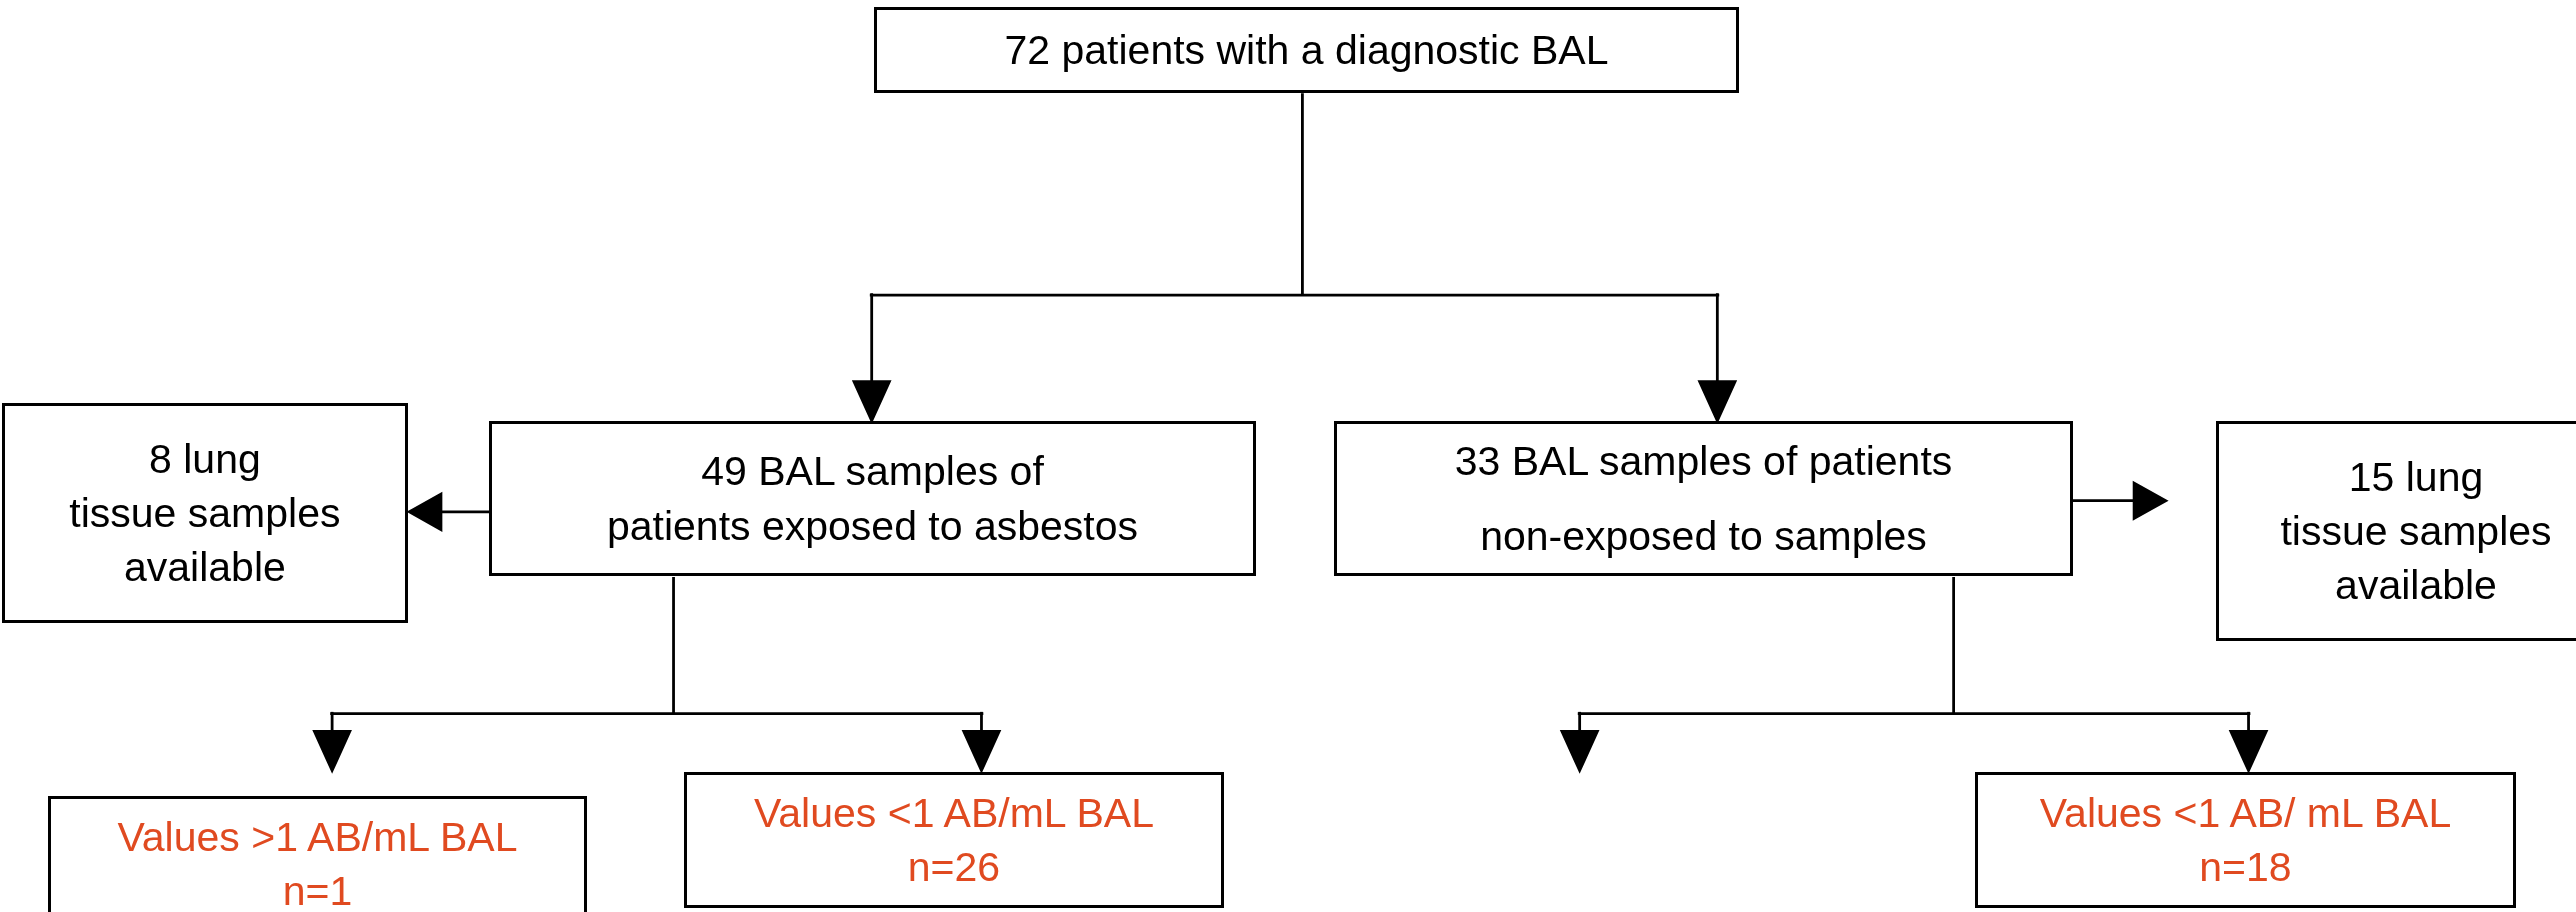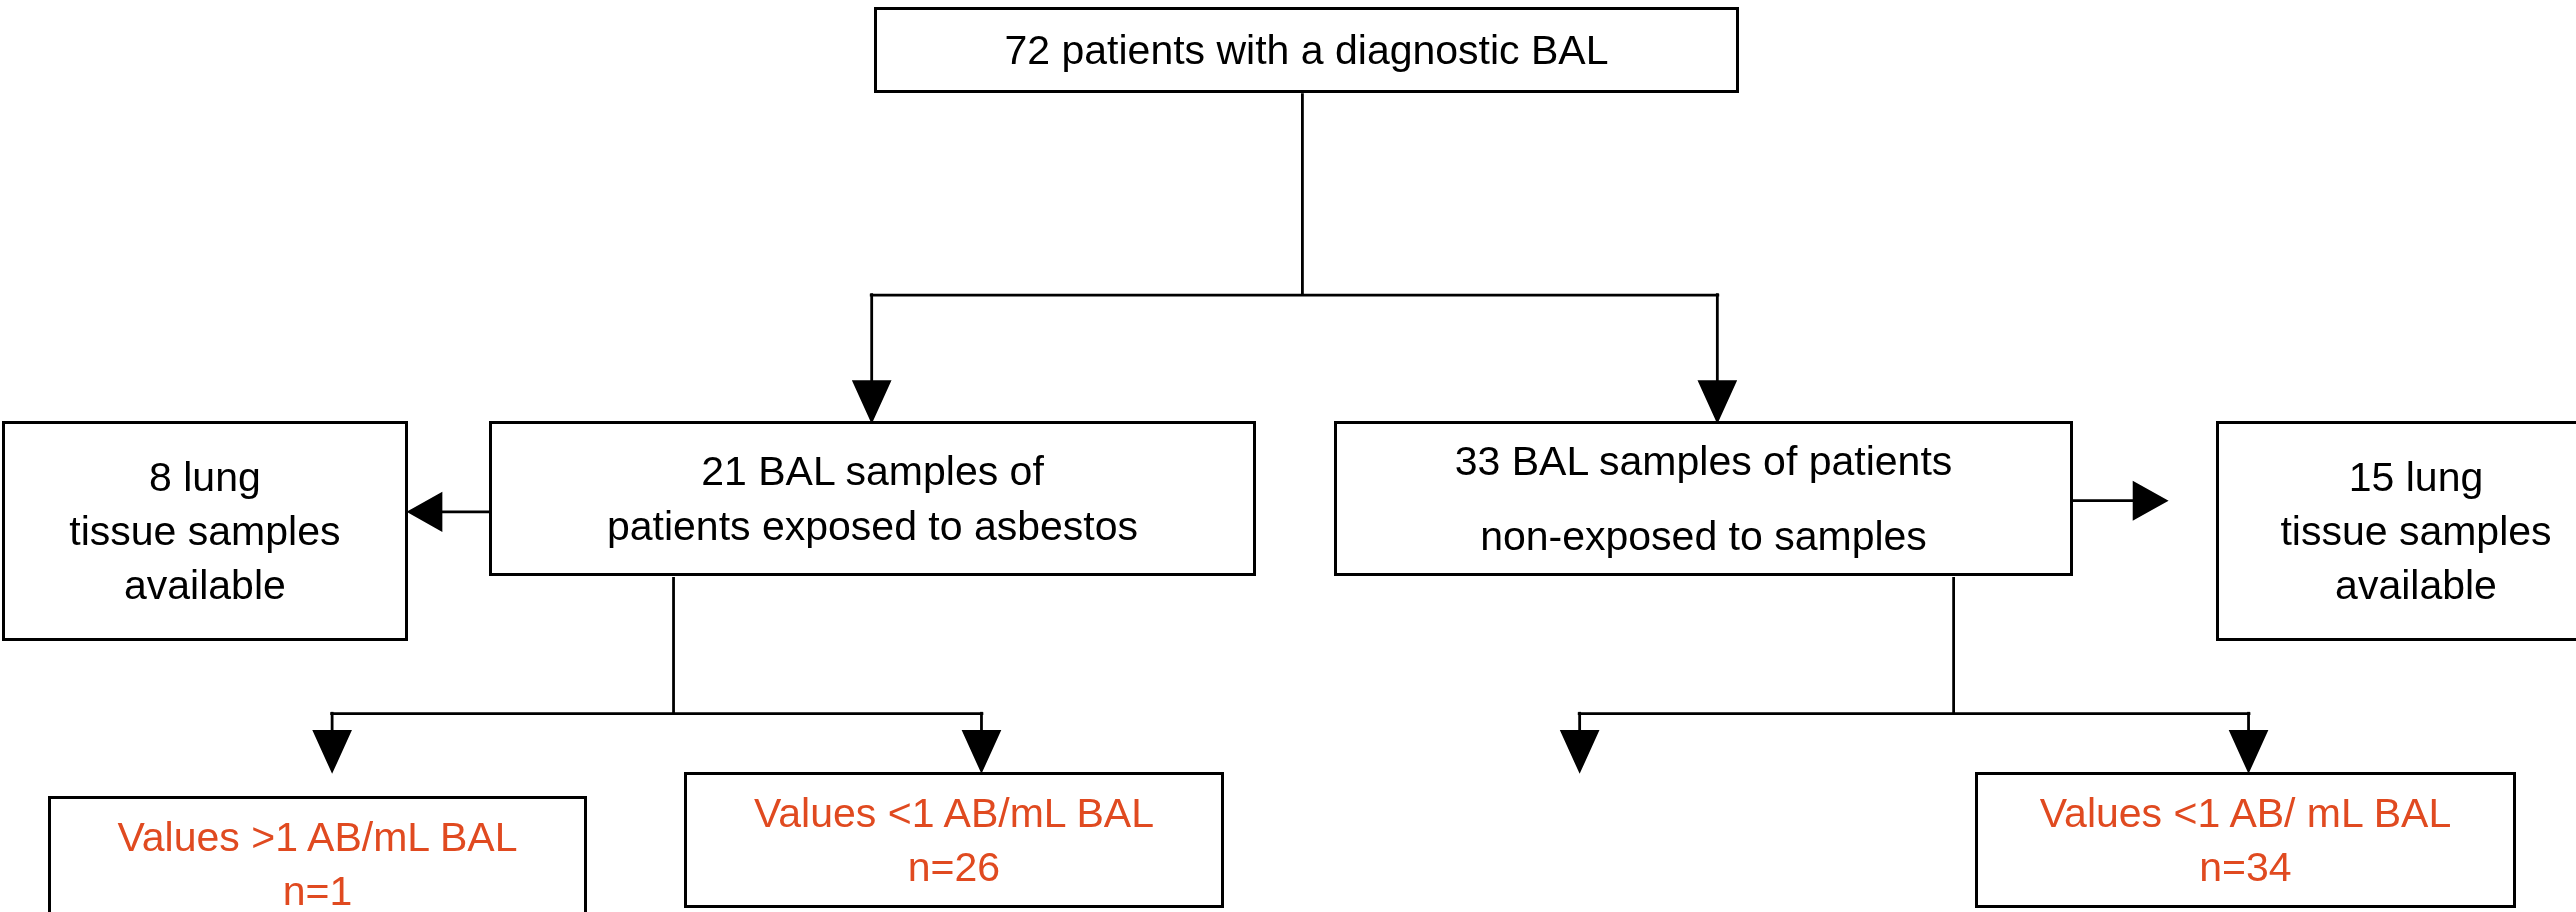--- a/index.html
+++ b/index.html
@@ -38,21 +38,21 @@
     line-height: 1.32;
   }
   .box.accent {
     color: #e04a20;
   }
   .box .line {
     white-space: nowrap;
   }
   
   .node-root            { left: 874px;  top: 7.4px;   width: 865px; height: 86px;  }
-  .node-lung-left       { left: 1.9px;    top: 421px; width: 406px; height: 220px; text-align: center; }
+  .node-lung-left       { left: 1.9px;    top: 403px; width: 406px; height: 220px; text-align: center; }
   .node-exposed         { left: 489px;  top: 421px; width: 767px; height: 155px; }
   .node-non-exposed     { left: 1334px; top: 421px; width: 739px; height: 155px; gap: 20px; }
   .node-lung-right      { left: 2168px; top: 421px; width: 400px; height: 220px; margin-left: 48px; }
   .node-exposed-high    { left: 48px;   top: 772px; width: 539px; height: 136px; margin-top: 24px; }
   .node-exposed-low     { left: 684px;  top: 772px; width: 540px; height: 136px; }
   .node-non-exposed-high{ left: 1310px; top: 772px; width: 541px; height: 136px; }
   .node-non-exposed-low { left: 1975px; top: 772px; width: 541px; height: 136px; }
 </style>
 </head>
 <body>
@@ -97,21 +97,21 @@
     <div class="line">72 patients with a diagnostic BAL</div>
   </div>
 
   <div class="box node-lung-left">
     <div class="line">8 lung</div>
     <div class="line">tissue samples</div>
     <div class="line">available</div>
   </div>
 
   <div class="box node-exposed">
-    <div class="line">21 BAL samples of</div>
+    <div class="line">49 BAL samples of</div>
     <div class="line">patients exposed to asbestos</div>
   </div>
 
   <div class="box node-non-exposed">
     <div class="line">33 BAL samples of patients</div>
     <div class="line">non-exposed to samples</div>
   </div>
 
   <div class="box node-lung-right">
     <div class="line">15 lung</div>
@@ -125,17 +125,17 @@
   </div>
 
   <div class="box accent node-exposed-low">
     <div class="line">Values &lt;1 AB/mL BAL</div>
     <div class="line">n=26</div>
   </div>
 
 
   <div class="box accent node-non-exposed-low">
     <div class="line">Values &lt;1 AB/ mL BAL</div>
-    <div class="line">n=34</div>
+    <div class="line">n=18</div>
   </div>
 
 </div>
 
 
 </body></html>

